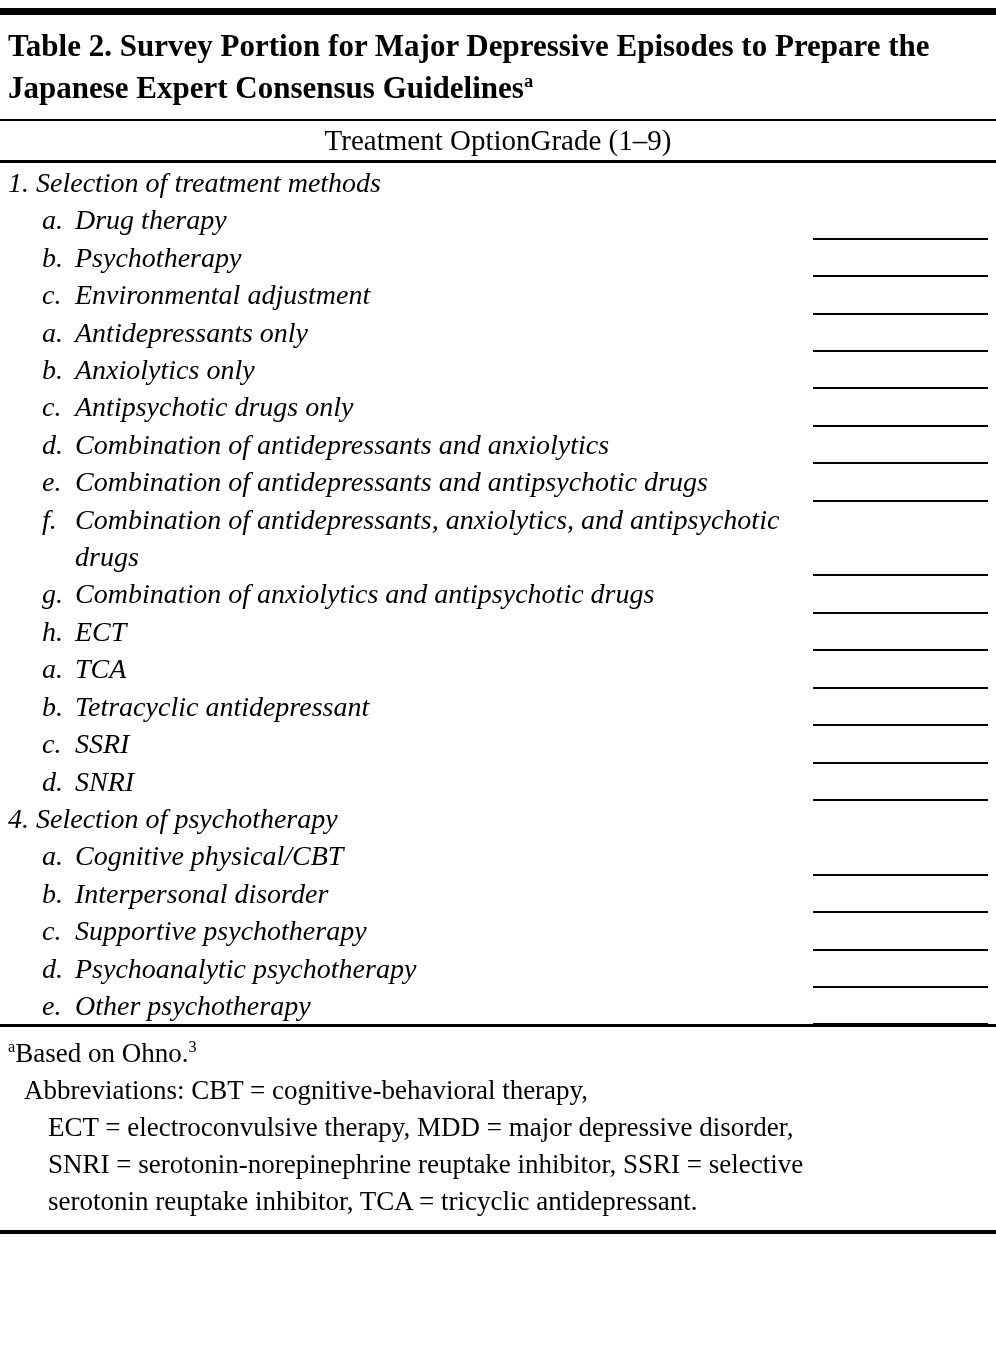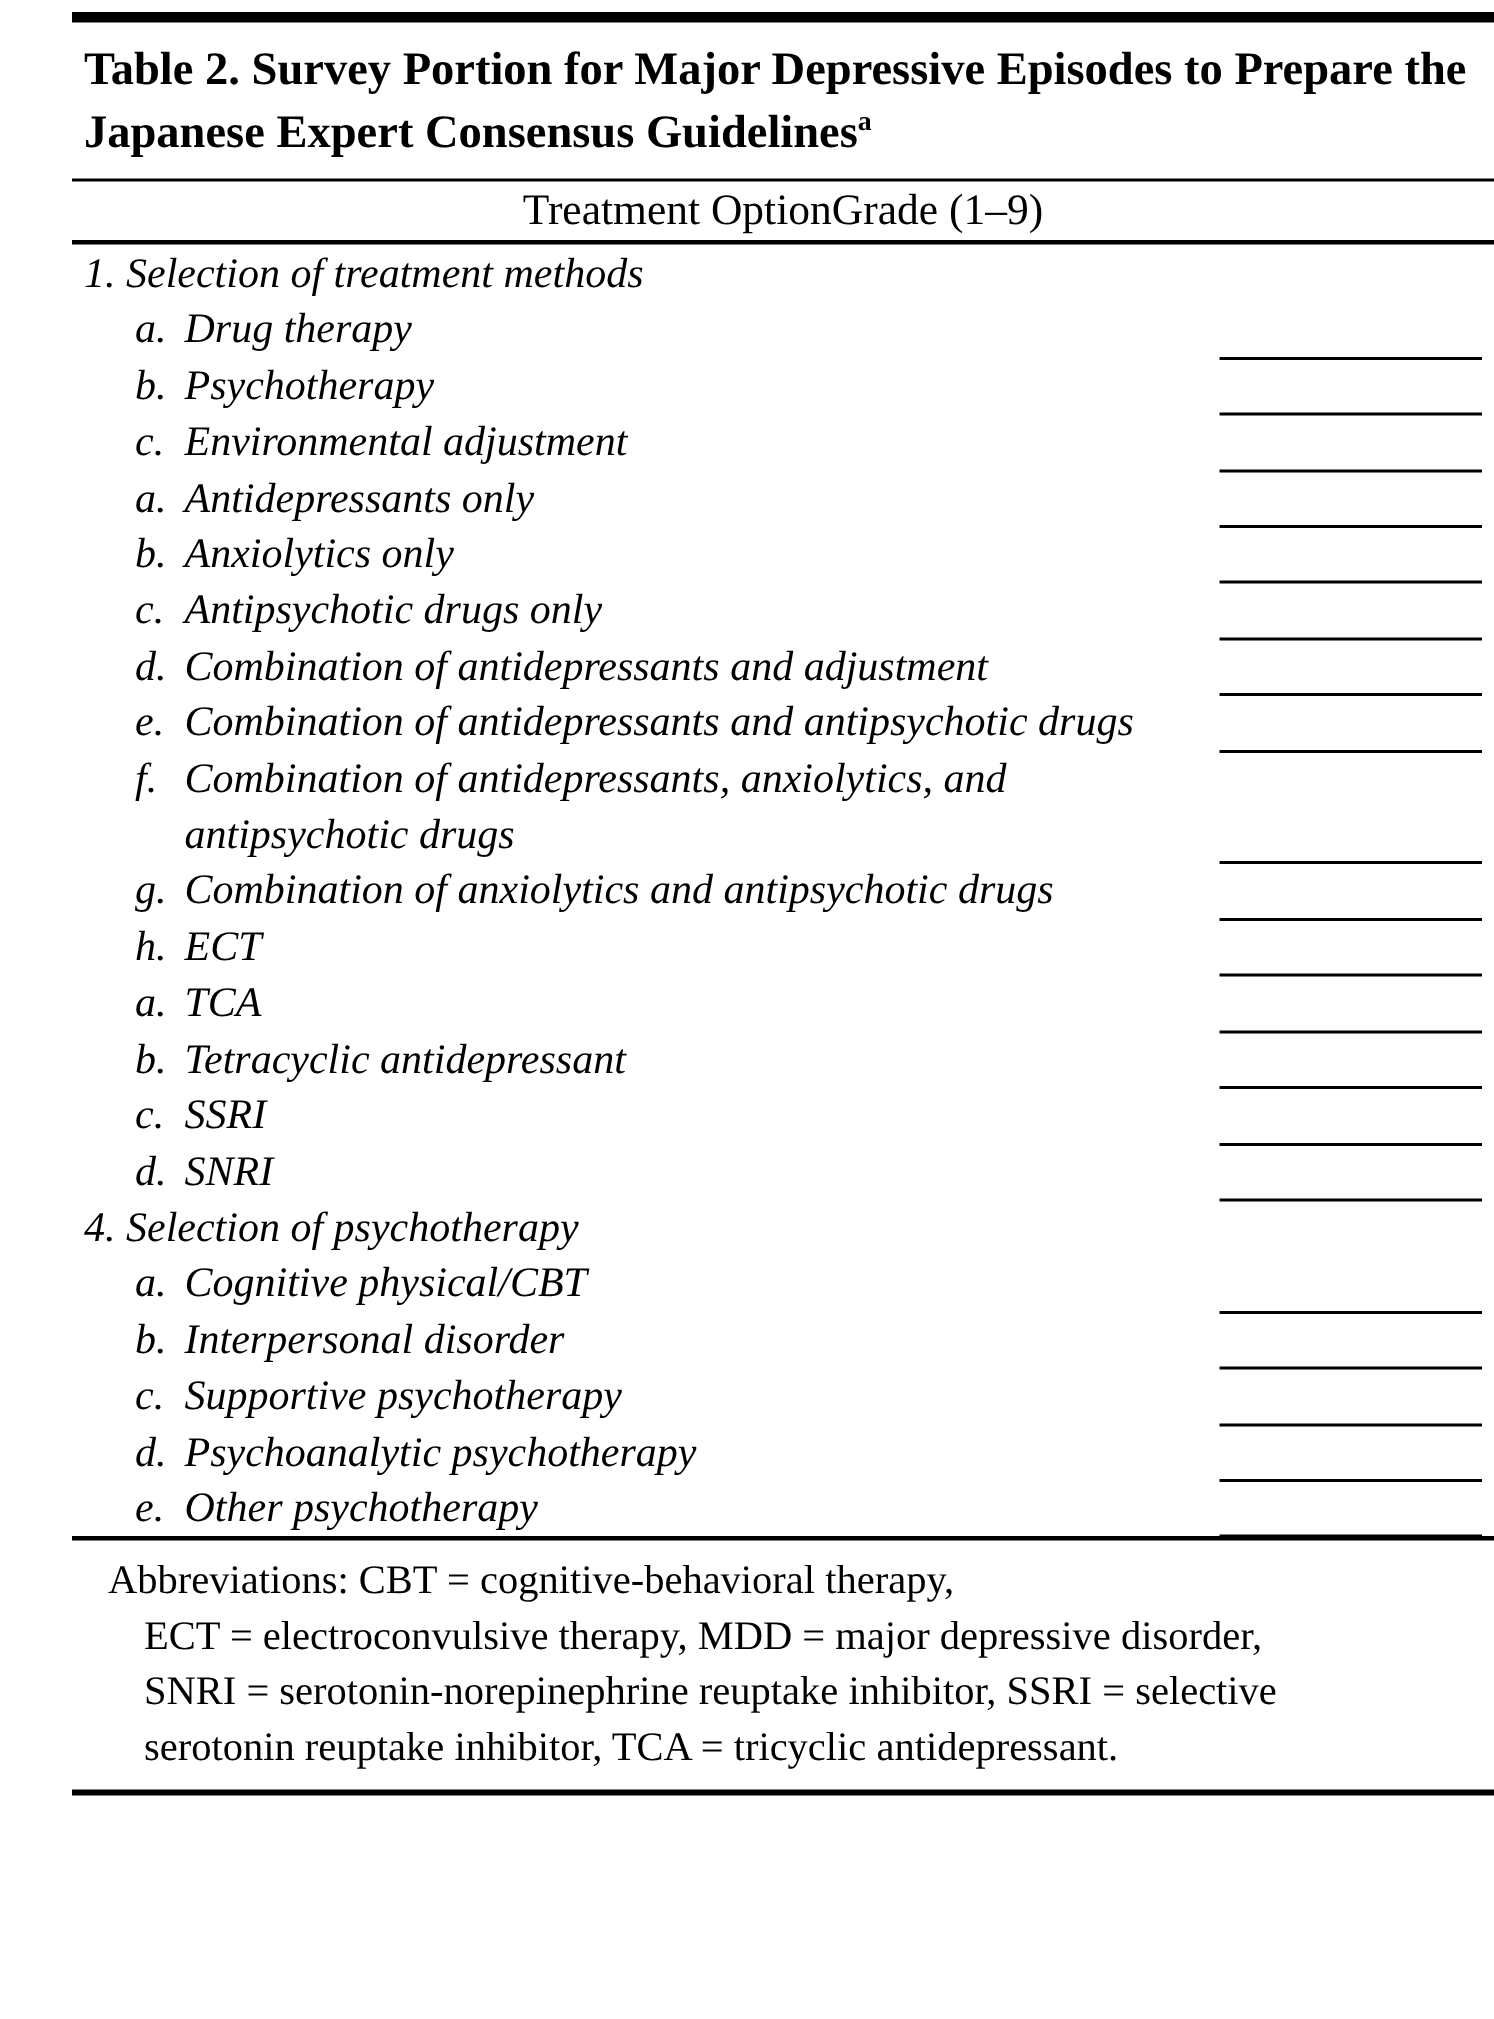--- a/index.html
+++ b/index.html
@@ -8,21 +8,20 @@
     width: 996px;
     color: #000000;
     font-family: "Liberation Serif", "DejaVu Serif", serif;
     -webkit-font-smoothing: antialiased;
   }
   .page {
     width: 996px;
     min-height: 1346px;
     padding-top: 8px;
     background: #ffffff;
-    padding-left: 48px;
   }
   .rule-thick  { border-top: 7px solid #000; }
   .rule-medium { border-top: 3px solid #000; }
   .rule-thin   { border-top: 2px solid #000; }
   .rule-bottom { border-top: 4px solid #000; }
 
   .title {
     font-size: 31px;
     font-weight: bold;
     line-height: 42px;
@@ -153,21 +152,21 @@
           <span class="letter">c.</span>
           <span class="text">Antipsychotic drugs only</span>
         </div>
         <div class="grade">
           <span class="blank-line"></span>
         </div>
       </div>
       <div class="row item">
         <div class="label">
           <span class="letter">d.</span>
-          <span class="text">Combination of antidepressants and adjustment</span>
+          <span class="text">Combination of antidepressants and anxiolytics</span>
         </div>
         <div class="grade">
           <span class="blank-line"></span>
         </div>
       </div>
       <div class="row item">
         <div class="label">
           <span class="letter">e.</span>
           <span class="text">Combination of antidepressants and antipsychotic drugs</span>
         </div>
@@ -285,20 +284,21 @@
         </div>
         <div class="grade">
           <span class="blank-line"></span>
         </div>
       </div>
     </div>
 
   <div class="rule-medium"></div>
 
   <div class="footnotes">
+    <p class="fn"><sup>a</sup><span>Based on Ohno.</span><sup>3</sup></p>
     <p class="fn hang">Abbreviations: CBT = cognitive-behavioral therapy,
 ECT = electroconvulsive therapy, MDD = major depressive disorder,
 SNRI = serotonin-norepinephrine reuptake inhibitor, SSRI = selective
 serotonin reuptake inhibitor, TCA = tricyclic antidepressant.</p>
   </div>
 
   <div class="rule-bottom"></div>
 
 </div>
 

